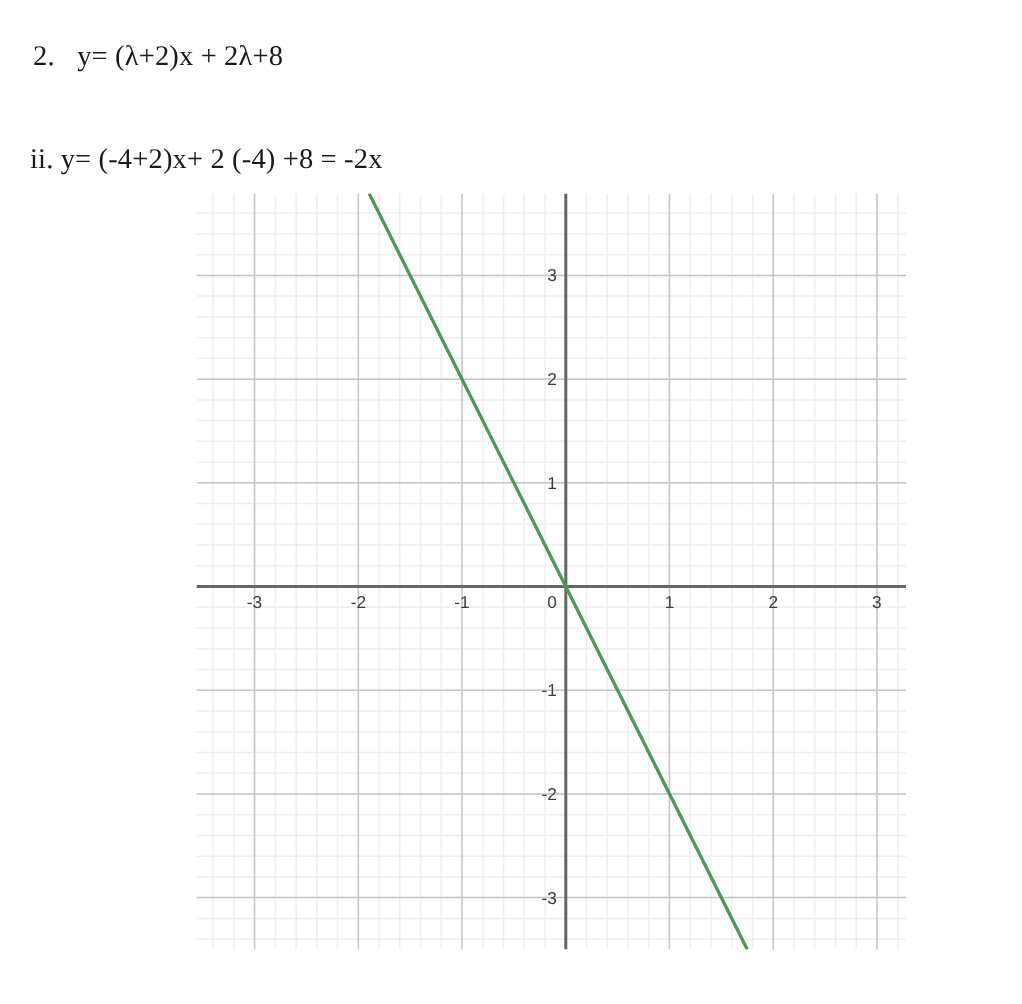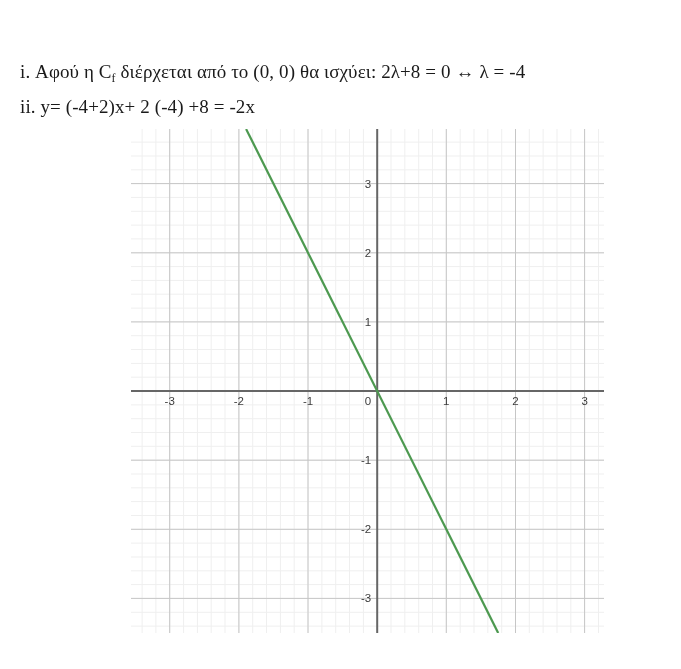--- a/index.html
+++ b/index.html
@@ -31,24 +31,24 @@
   svg text{
     font-family:"Liberation Sans","DejaVu Sans",sans-serif;
     font-size:11.5px;
   }
 </style>
 </head>
 <body>
 
 <div class="page">
 
+  <div class="textline line1">
+    <span class="problem-number">2.</span><span>y= (λ+2)x + 2λ+8</span>
+  </div>
 
-  <div class="textline line2">
-    <span>i. Αφού η C</span><sub class="fsub">f</sub><span> διέρχεται από το (0, 0) θα ισχύει: 2λ+8 = 0 ↔ λ = -4</span>
-  </div>
 
   <div class="textline line3">
     <span>ii. y= (-4+2)x+ 2 (-4) +8 = -2x</span>
   </div>
 
   <div class="graph-wrap">
     <svg width="473" height="504" viewBox="0 0 473 504" xmlns="http://www.w3.org/2000/svg">
         <path d="M11.1 0V504M24.9 0V504M38.7 0V504M52.6 0V504M66.4 0V504M80.2 0V504M94.0 0V504M107.9 0V504M121.7 0V504M135.5 0V504M149.4 0V504M163.2 0V504M177.0 0V504M190.9 0V504M204.7 0V504M218.5 0V504M232.4 0V504M246.2 0V504M260.0 0V504M273.8 0V504M287.7 0V504M301.5 0V504M315.3 0V504M329.2 0V504M343.0 0V504M356.8 0V504M370.7 0V504M384.5 0V504M398.3 0V504M412.1 0V504M426.0 0V504M439.8 0V504M453.6 0V504M467.5 0V504M0 497.1H473M0 483.3H473M0 469.4H473M0 455.6H473M0 441.8H473M0 428.0H473M0 414.1H473M0 400.3H473M0 386.5H473M0 372.6H473M0 358.8H473M0 345.0H473M0 331.2H473M0 317.3H473M0 303.5H473M0 289.7H473M0 275.9H473M0 262.0H473M0 248.2H473M0 234.4H473M0 220.5H473M0 206.7H473M0 192.9H473M0 179.1H473M0 165.2H473M0 151.4H473M0 137.6H473M0 123.8H473M0 109.9H473M0 96.1H473M0 82.3H473M0 68.4H473M0 54.6H473M0 40.8H473M0 27.0H473M0 13.1H473" stroke="#efefef" stroke-width="1" fill="none"></path>
         <path d="M38.7 0V504M107.9 0V504M177.0 0V504M315.3 0V504M384.5 0V504M453.6 0V504M0 469.4H473M0 400.3H473M0 331.2H473M0 192.9H473M0 123.8H473M0 54.6H473" stroke="#c6c6c6" stroke-width="1" fill="none"></path>
         <path d="M0 262.0H473M246.2 0V504" stroke="#666666" stroke-width="2" fill="none"></path>

